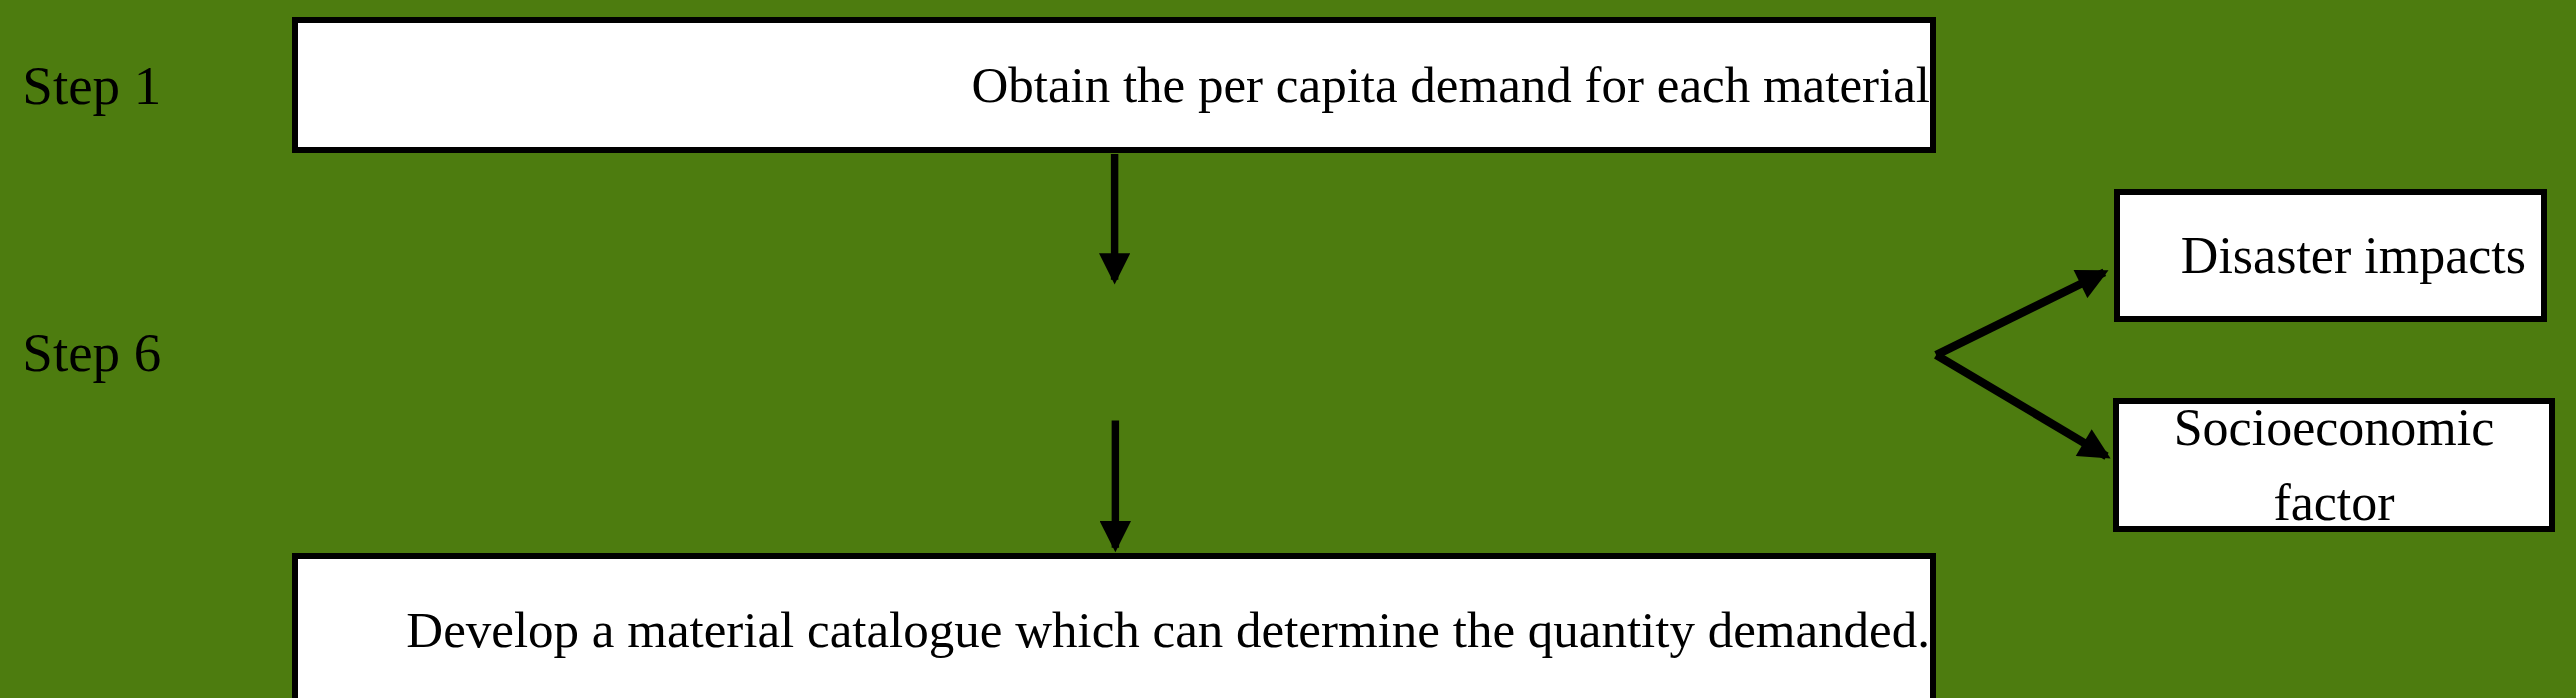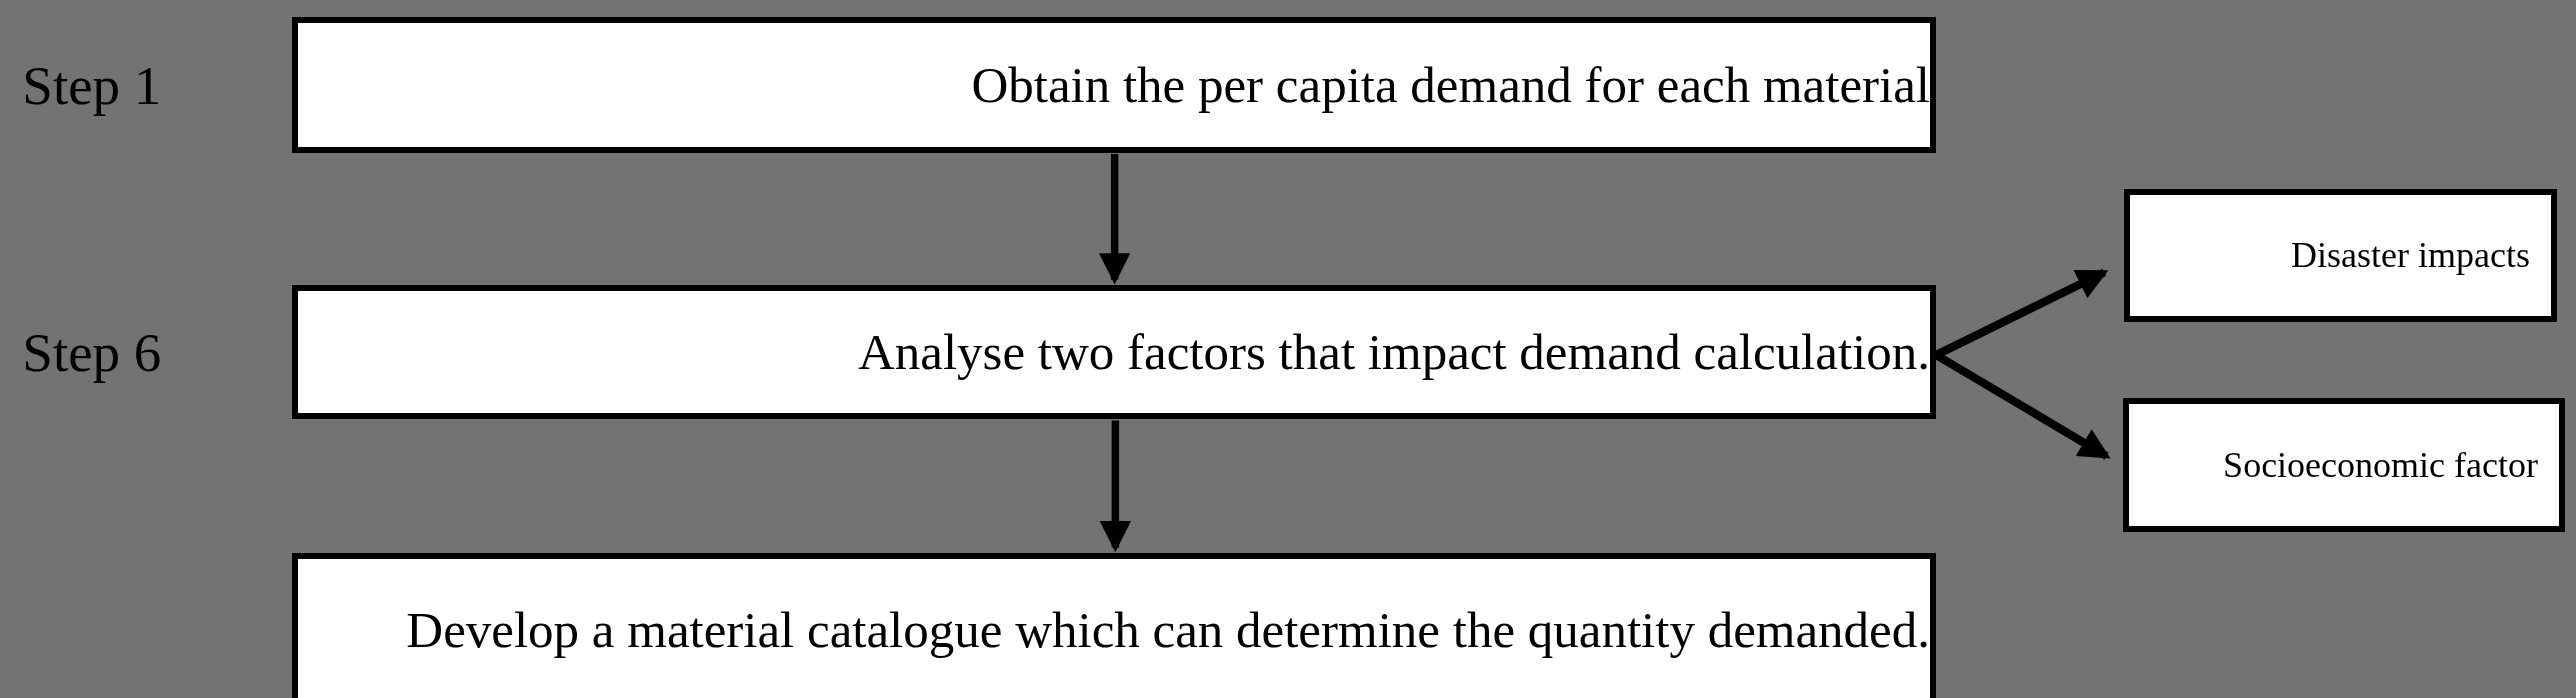--- a/index.html
+++ b/index.html
@@ -4,21 +4,21 @@
 <style>
   html, body {
     margin: 0;
     padding: 0;
     background: #ffffff;
   }
   .canvas {
     position: relative;
     width: 2576px;
     height: 698px;
-    background: #737373;
+    background: #4d7c0f;
     font-family: "Liberation Serif", "DejaVu Serif", serif;
     color: #000000;
     overflow: hidden;
   }
   .step-label {
     position: absolute;
     left: 22.3px;
     width: 223px;
     display: flex;
     align-items: center;
@@ -40,24 +40,23 @@
   }
   .main-box {
     left: 292px;
     width: 1644px;
     font-size: 51px;
   }
   .box-1 { top: 17px;  height: 136px; }
   .box-2 { top: 285px; height: 134px; }
   .box-3 { top: 553px; height: 153px; }
   .side-box {
-    font-size: 36px;
+    font-size: 52px;
     line-height: 1.45em;
-    padding: 0 21px;
-    margin-left: 10px;
+    padding: 0 15px;
   }
   .side-box-1 { left: 2114px; top: 189px; width: 433px; height: 133px; }
   .side-box-2 { left: 2113px; top: 398px; width: 442px; height: 134px; }
   .arrow-layer {
     position: absolute;
     left: 0;
     top: 0;
     width: 2576px;
     height: 698px;
     pointer-events: none;
@@ -70,23 +69,20 @@
 
   <div class="step-label lbl-1">
     <span>Step 1</span>
   </div>
   <div class="step-label lbl-2">
     <span>Step 6</span>
   </div>
 
   <div class="box main-box box-1">
     <span>Obtain the per capita demand for each material</span>
-  </div>
-  <div class="box main-box box-2">
-    <span>Analyse two factors that impact demand calculation.</span>
   </div>
   <div class="box main-box box-3">
     <span>Develop a material catalogue which can determine the quantity demanded.</span>
   </div>
 
   <div class="box side-box side-box-1">
     <span>Disaster impacts</span>
   </div>
   <div class="box side-box side-box-2">
     <span>Socioeconomic factor</span>

